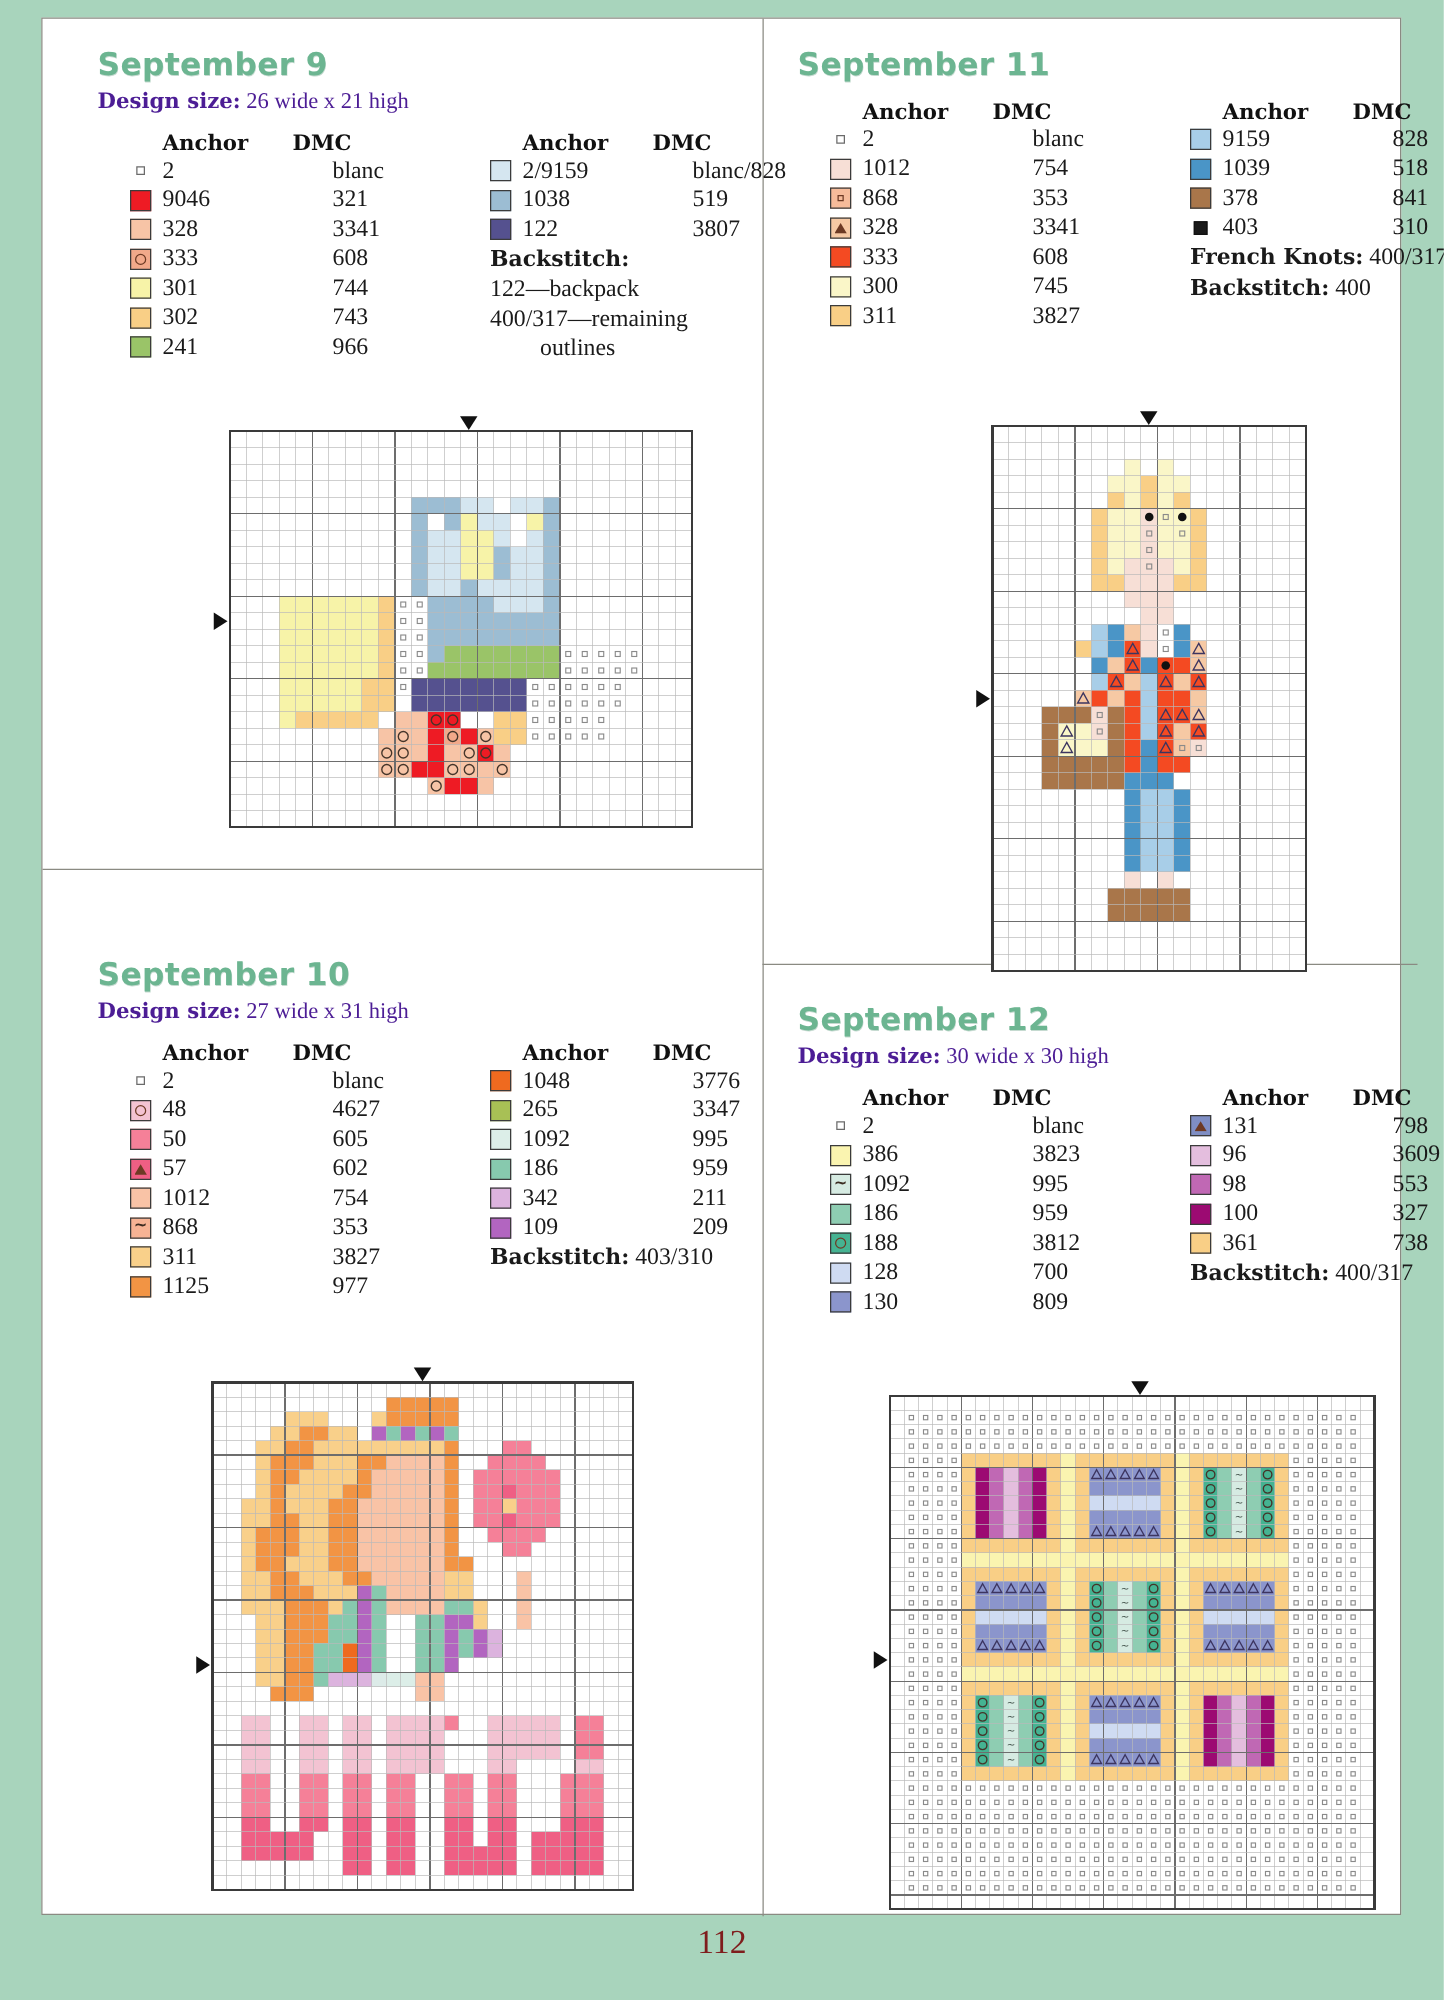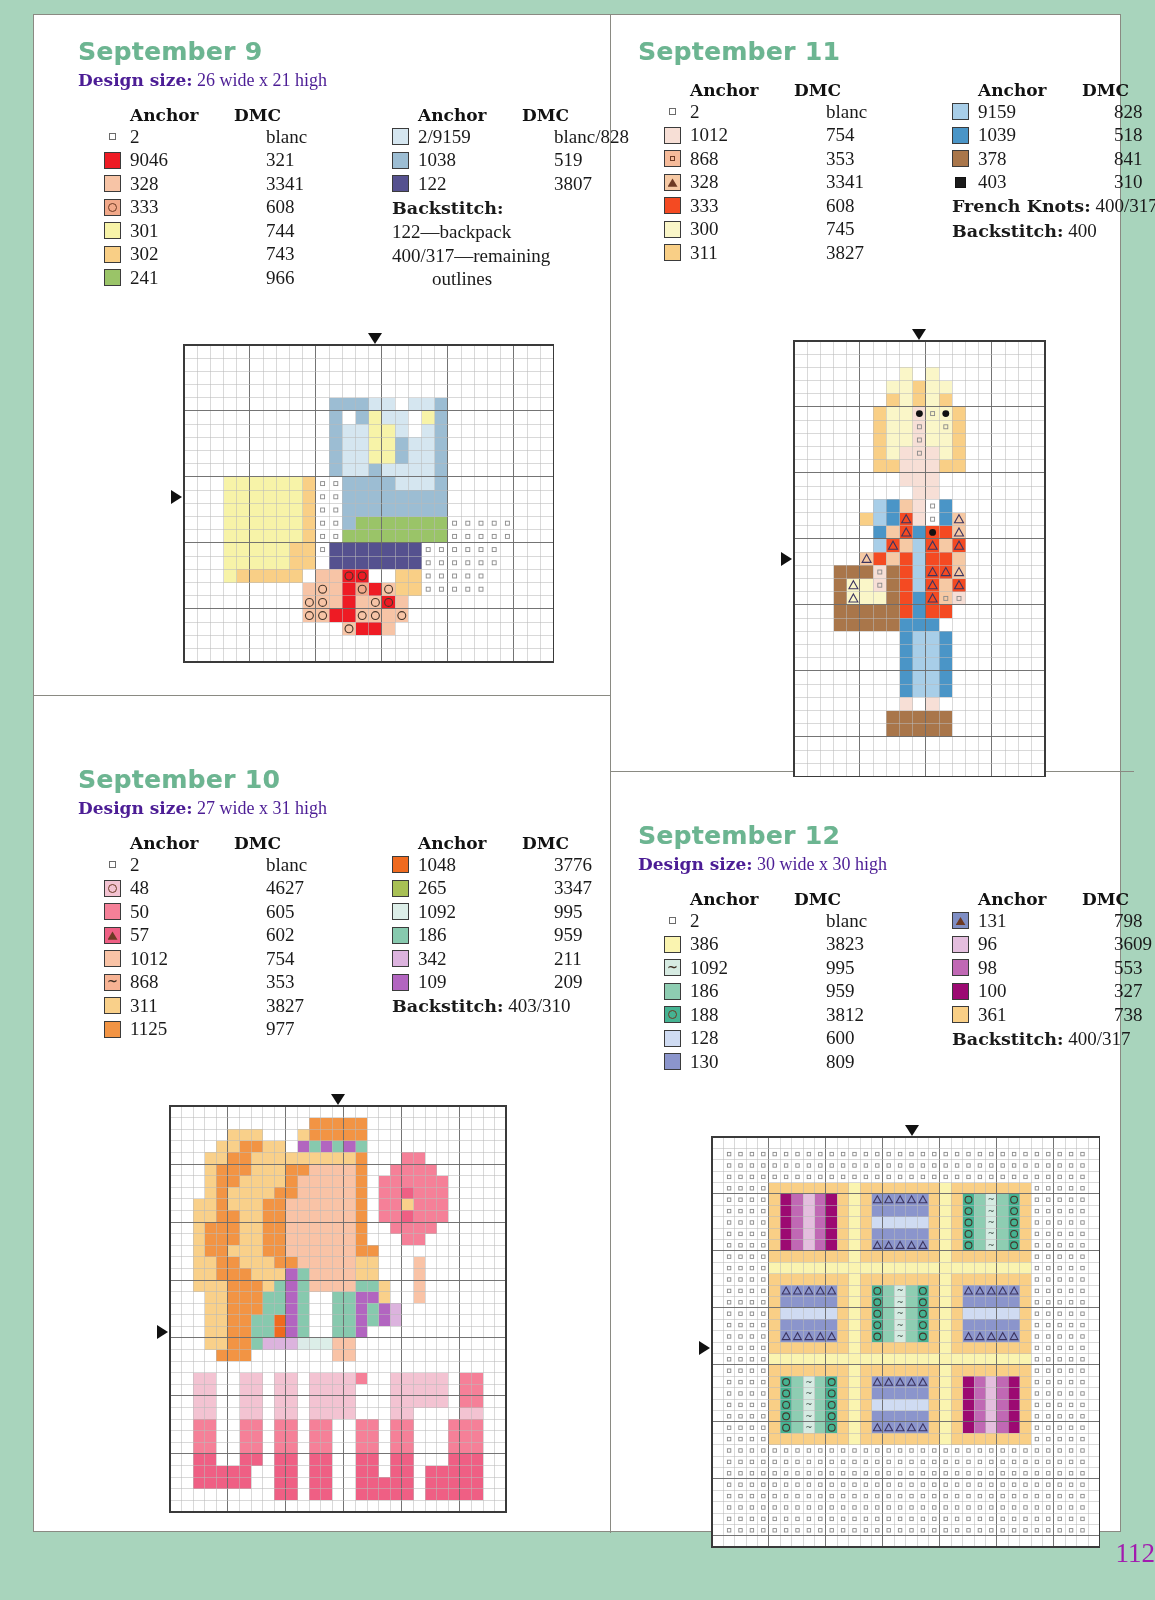--- a/index.html
+++ b/index.html
@@ -14,23 +14,23 @@
   .page-sheet{
     position:absolute;
     left:33px; top:14px;
     width:1088px; height:1518px;
     background:#ffffff;
     border:1px solid #8a8a82;
   }
   .page-number{
     position:absolute;
     left:0; right:0; top:1538px;
-    text-align:right;
+    text-align:center;
     font-size:27px;
-    color:#a21caf;
+    color:#7f1d1d;
     font-family:"Liberation Serif", serif;
   }
   
   .vline{ position:absolute; background:#8a8a82; width:1px; }
   .hline{ position:absolute; background:#8a8a82; height:1px; }
 
   .panel{ position:absolute; }
 
   .panel-title{
     color:#6cb591;
@@ -1092,21 +1092,21 @@
             <line x1="0" y1="359.59999999999997" x2="336.4" y2="359.59999999999997" stroke="#b9b9b9" stroke-width="0.55" shape-rendering="crispEdges"></line>
             <line x1="0" y1="371.2" x2="336.4" y2="371.2" stroke="#b9b9b9" stroke-width="0.55" shape-rendering="crispEdges"></line>
             <line x1="0" y1="382.8" x2="336.4" y2="382.8" stroke="#b9b9b9" stroke-width="0.55" shape-rendering="crispEdges"></line>
             <line x1="0" y1="394.4" x2="336.4" y2="394.4" stroke="#b9b9b9" stroke-width="0.55" shape-rendering="crispEdges"></line>
             <line x1="0" y1="406" x2="336.4" y2="406" stroke="#6d6d6d" stroke-width="0.95" shape-rendering="crispEdges"></line>
             <rect x="0" y="0" width="336.4" height="406" fill="none" stroke="#3a3a3a" stroke-width="1.8" shape-rendering="crispEdges"></rect>
           </g>
         </svg><div class="arrow-top" style="left: 177.2px; top: 4px;"></div><div class="arrow-left" style="left: 3px; top: 235.2px;"></div></div>
   </div>
 
-  <div class="panel" style="left:604px; top:806px; width:500px;">
+  <div class="panel" style="left:604px; top:786px; width:500px;">
     <div class="panel-title">September 12</div>
     <div class="design-size">
       <b>Design size:</b>
       <span>30 wide x 30 high</span>
     </div>
     <div class="legend" style="margin-top:14px; margin-left:26px;">
       <div class="legend-col">
         <div class="legend-head">
           <div class="sw"></div>
           <div class="an">Anchor</div>
@@ -1150,21 +1150,21 @@
                 </span>
               </div>
               <div class="an">188</div>
               <div class="dm">3812</div>
             </div>
             <div class="legend-row">
               <div class="sw">
                 <span class="swatch" style="background:#cfdbf2;"></span>
               </div>
               <div class="an">128</div>
-              <div class="dm">600</div>
+              <div class="dm">700</div>
             </div>
             <div class="legend-row">
               <div class="sw">
                 <span class="swatch" style="background:#8b95cc;"></span>
               </div>
               <div class="an">130</div>
               <div class="dm">809</div>
             </div>
           </div>
       </div>

